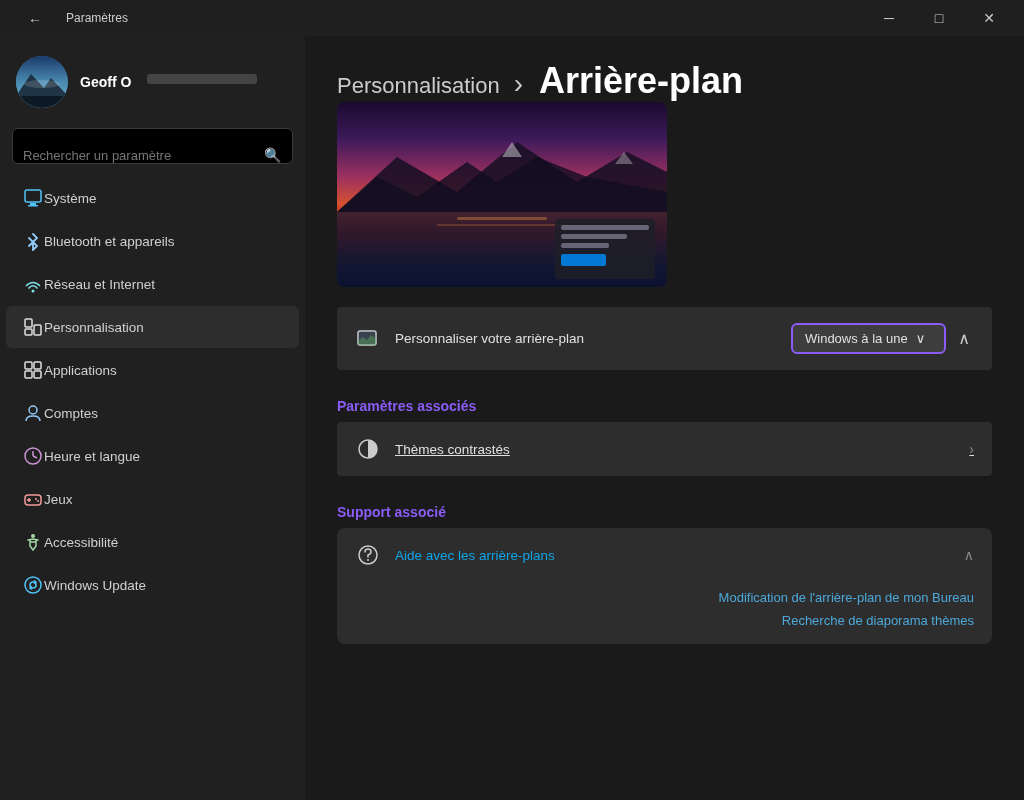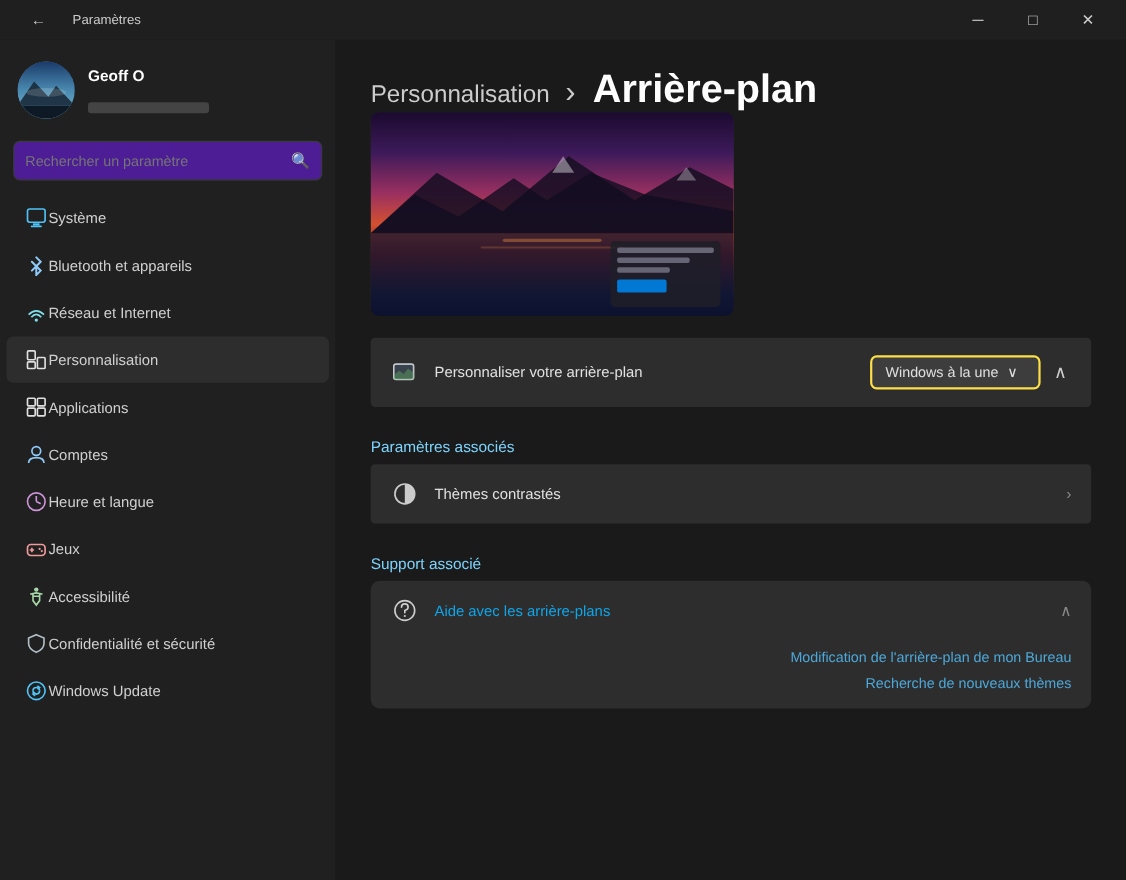--- a/index.html
+++ b/index.html
@@ -84,42 +84,41 @@
       display: flex;
       align-items: center;
       justify-content: center;
     }
     .avatar-mountain {
       width: 100%;
       height: 100%;
     }
     .profile-info {
       display: flex;
-      flex-direction: column;
       gap: 16px;
     }
     .profile-name {
       font-size: 14px;
       font-weight: 600;
       color: #fff;
     }
     .profile-email {
       width: 110px;
       height: 10px;
       background: #444;
       border-radius: 3px;
     }
 
     .search-box {
       margin: 4px 12px 12px;
-      background: #4c1d95;
+      background: #000000;
       border: 1px solid #3a3a3a;
       border-radius: 6px;
       display: flex;
-      align-items: center;
+      align-items: flex-end;
       padding: 0 10px;
       gap: 24px;
       height: 36px;
     }
     .search-input {
       background: transparent;
       border: none;
       outline: none;
       color: #aaa;
       font-size: 13px;
@@ -280,21 +279,21 @@
     }
     .settings-row-control {
       display: flex;
       align-items: center;
       gap: 8px;
       flex-shrink: 0;
     }
 
     .dropdown-btn {
       background: #3d3d3d;
-      border: 2px solid #fde047;
+      border: 2px solid #8b5cf6;
       border-radius: 6px;
       color: #e0e0e0;
       font-size: 13px;
       padding: 6px 12px;
       cursor: pointer;
       display: flex;
       align-items: center;
       gap: 8px;
       min-width: 155px;
     }
@@ -303,34 +302,34 @@
       height: 20px;
       display: flex;
       align-items: center;
       justify-content: center;
       color: #ccc;
       cursor: pointer;
     }
 
     .section-title {
       font-size: 14px;
-      font-weight: 400;
-      color: #7dd3fc;
+      font-weight: 700;
+      color: #8b5cf6;
       padding: 16px 0 8px;
     }
 
     .list-row {
       display: flex;
       align-items: center;
       padding: 14px 18px;
       gap: 14px;
       cursor: pointer;
       border-top: 1px solid #3a3a3a;
     }
-    .list-row:first-child { border-top: none; }
+    .list-row:first-child { border-top: none; text-decoration: underline; }
     .list-row-icon {
       width: 26px;
       height: 26px;
       display: flex;
       align-items: center;
       justify-content: center;
       flex-shrink: 0;
       font-size: 18px;
     }
     .list-row-text {
@@ -535,28 +534,20 @@
       <div class="nav-item">
         <div class="nav-icon">
           <svg width="20" height="20" viewBox="0 0 20 20">
               <circle cx="10" cy="4" r="2" fill="#a5d6a7"></circle>
               <path d="M5 8 L10 7 L15 8 M7 8 L7 14 L10 18 L13 14 L13 8 M7 10 L13 10" fill="none" stroke="#a5d6a7" stroke-width="1.5" stroke-linecap="round"></path>
             </svg>
         </div>
         <span>Accessibilité</span>
       </div>
 
-      <div class="nav-item">
-        <div class="nav-icon">
-          <svg width="20" height="20" viewBox="0 0 20 20">
-              <path d="M10 2 L17 5 L17 10 Q17 15 10 18 Q3 15 3 10 L3 5 Z" fill="none" stroke="#b0bec5" stroke-width="1.5"></path>
-            </svg>
-        </div>
-        <span>Confidentialité et sécurité</span>
-      </div>
 
       <div class="nav-item">
         <div class="nav-icon">
           <svg width="20" height="20" viewBox="0 0 20 20">
               <circle cx="10" cy="10" r="8" fill="none" stroke="#4fc3f7" stroke-width="1.5"></circle>
               <path d="M7 10 Q7 7 10 7 Q13 7 13 10" fill="none" stroke="#4fc3f7" stroke-width="1.5"></path>
               <polyline points="11,5.5 13,7 11,8.5" fill="none" stroke="#4fc3f7" stroke-width="1.5"></polyline>
               <path d="M13 10 Q13 13 10 13 Q7 13 7 10" fill="none" stroke="#4fc3f7" stroke-width="1.5"></path>
               <polyline points="9,14.5 7,13 9,11.5" fill="none" stroke="#4fc3f7" stroke-width="1.5"></polyline>
             </svg>
@@ -660,18 +651,18 @@
               <circle cx="12" cy="12" r="9" fill="none" stroke="#ccc" stroke-width="1.5"></circle>
               <path d="M9 9 Q9 6 12 6 Q15 6 15 9 Q15 11 12 12 L12 14" fill="none" stroke="#ccc" stroke-width="1.5" stroke-linecap="round"></path>
               <circle cx="12" cy="17" r="1" fill="#ccc"></circle>
             </svg>
         </div>
         <span class="header-row-title">Aide avec les arrière-plans</span>
         <span class="chevron-up-icon">∧</span>
       </div>
       <div class="support-links">
         <a class="support-link">Modification de l'arrière-plan de mon Bureau</a>
-        <a class="support-link">Recherche de nouveaux thèmes</a>
+        <a class="support-link">Recherche de diaporama thèmes</a>
       </div>
     </div>
 
   </div>
 </div>
 
 </body></html>

